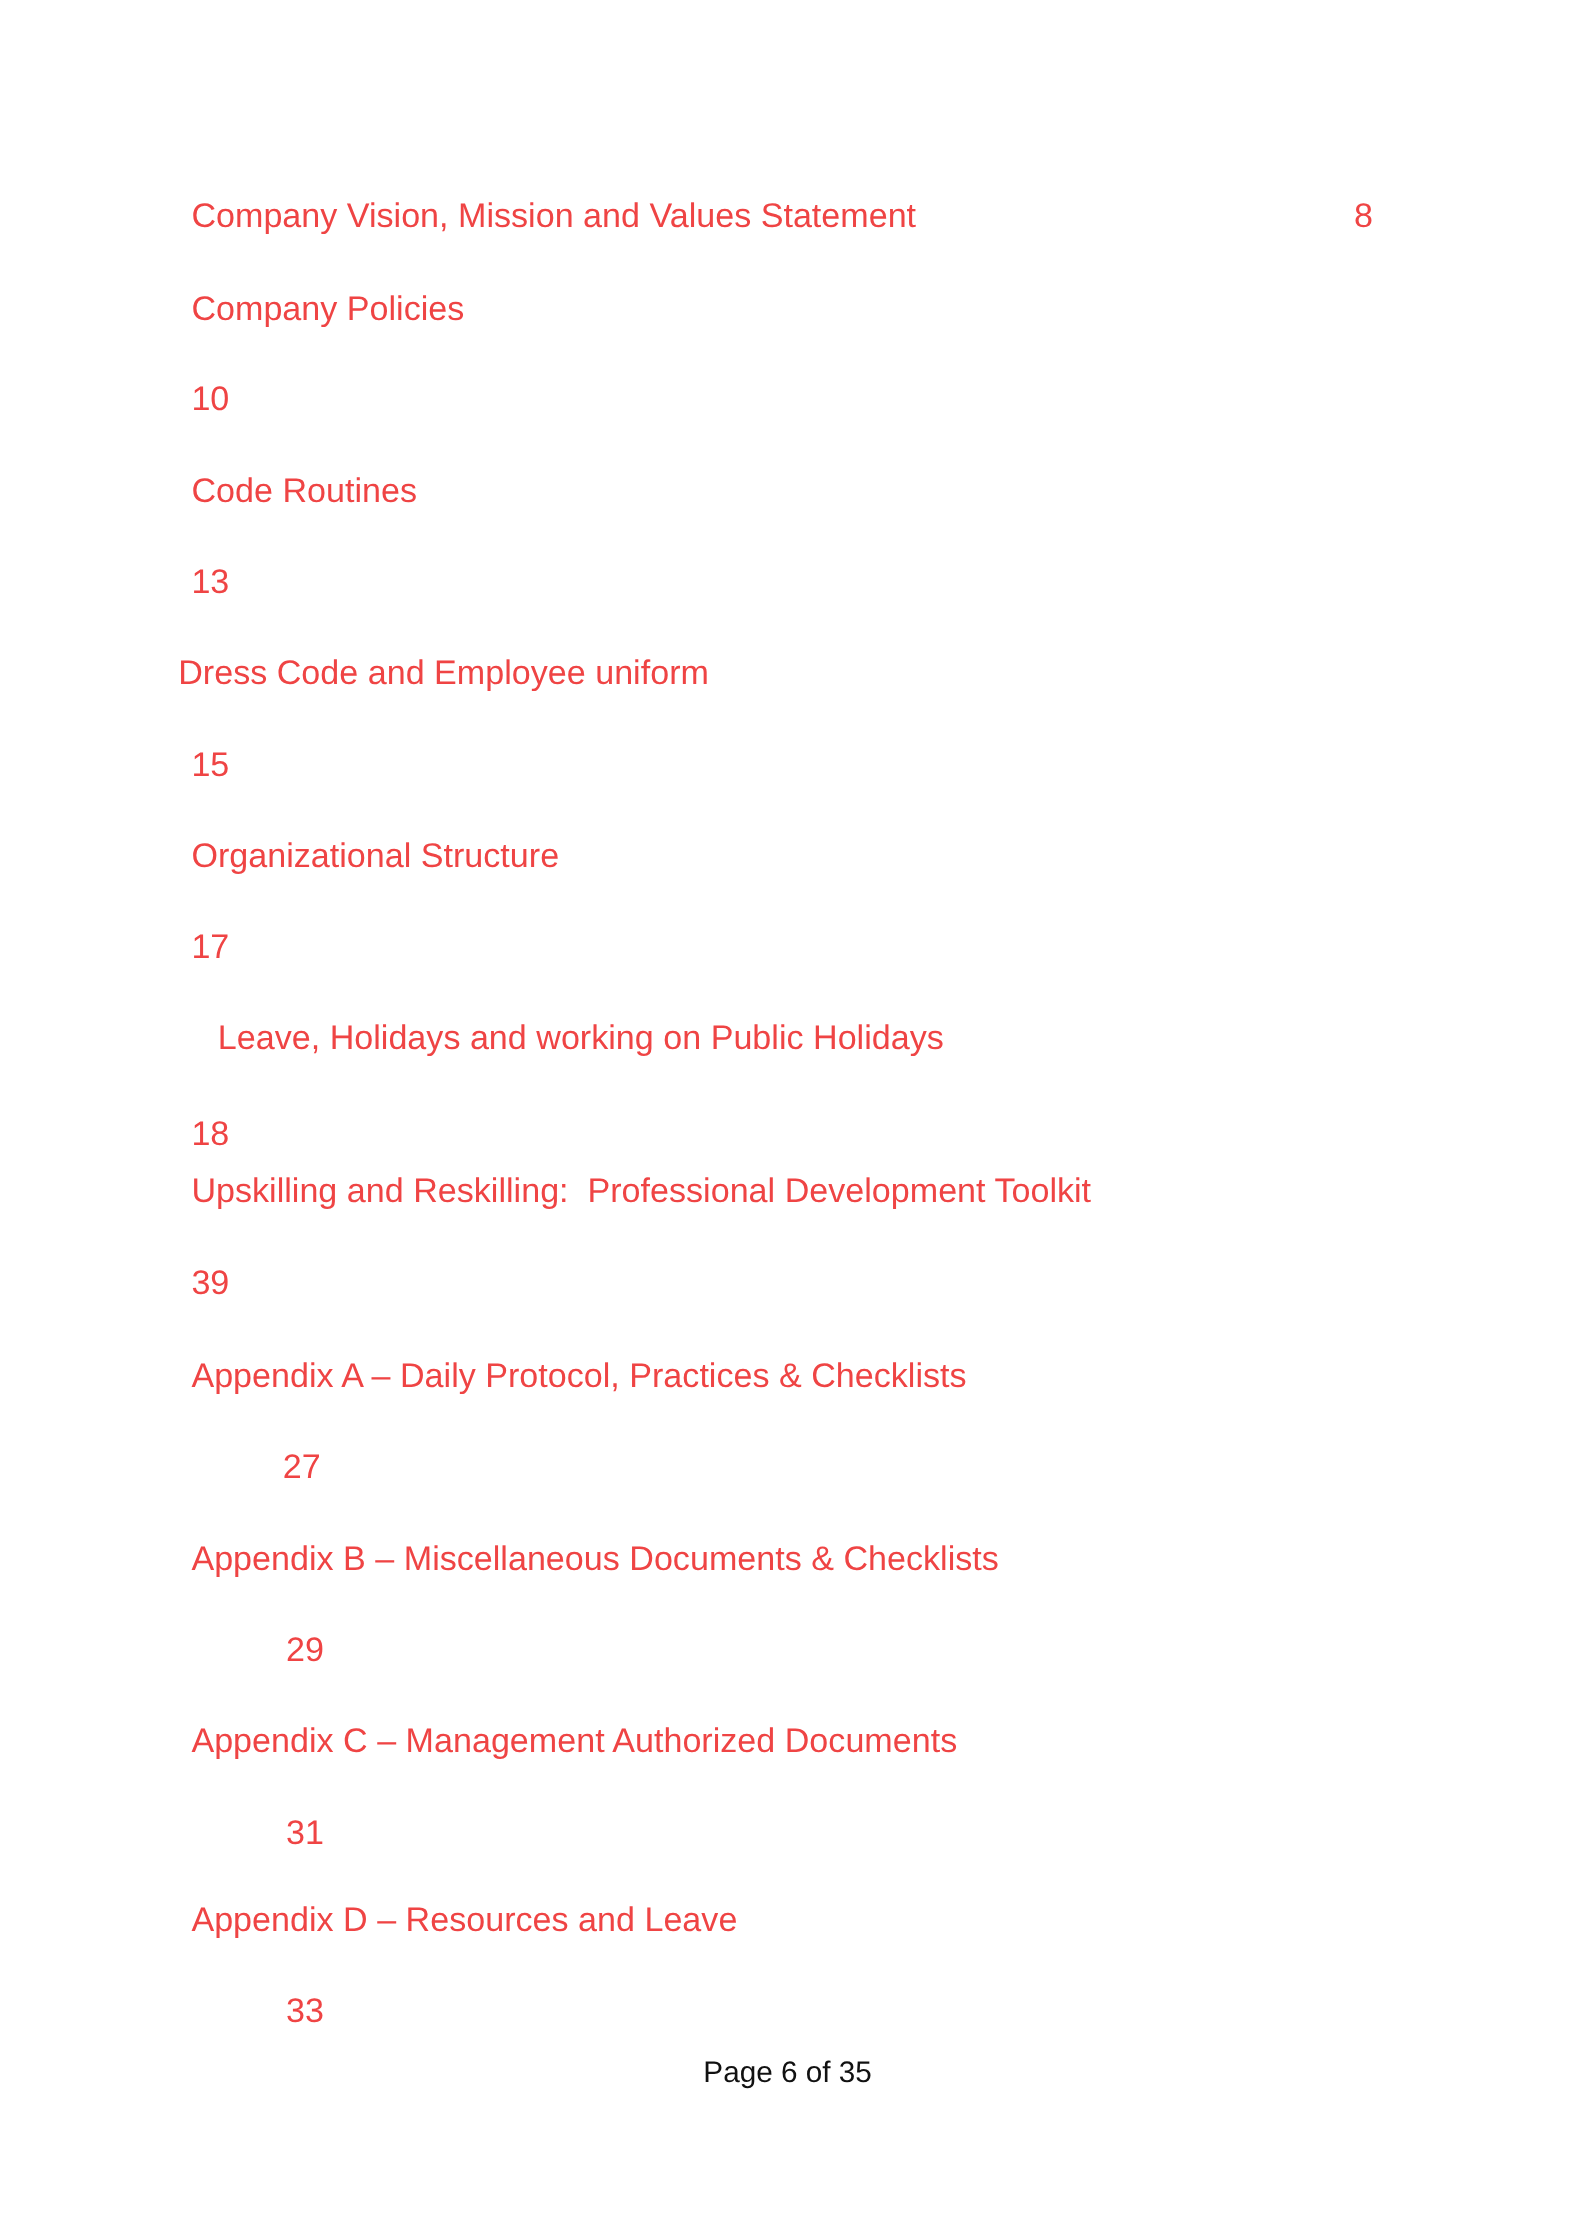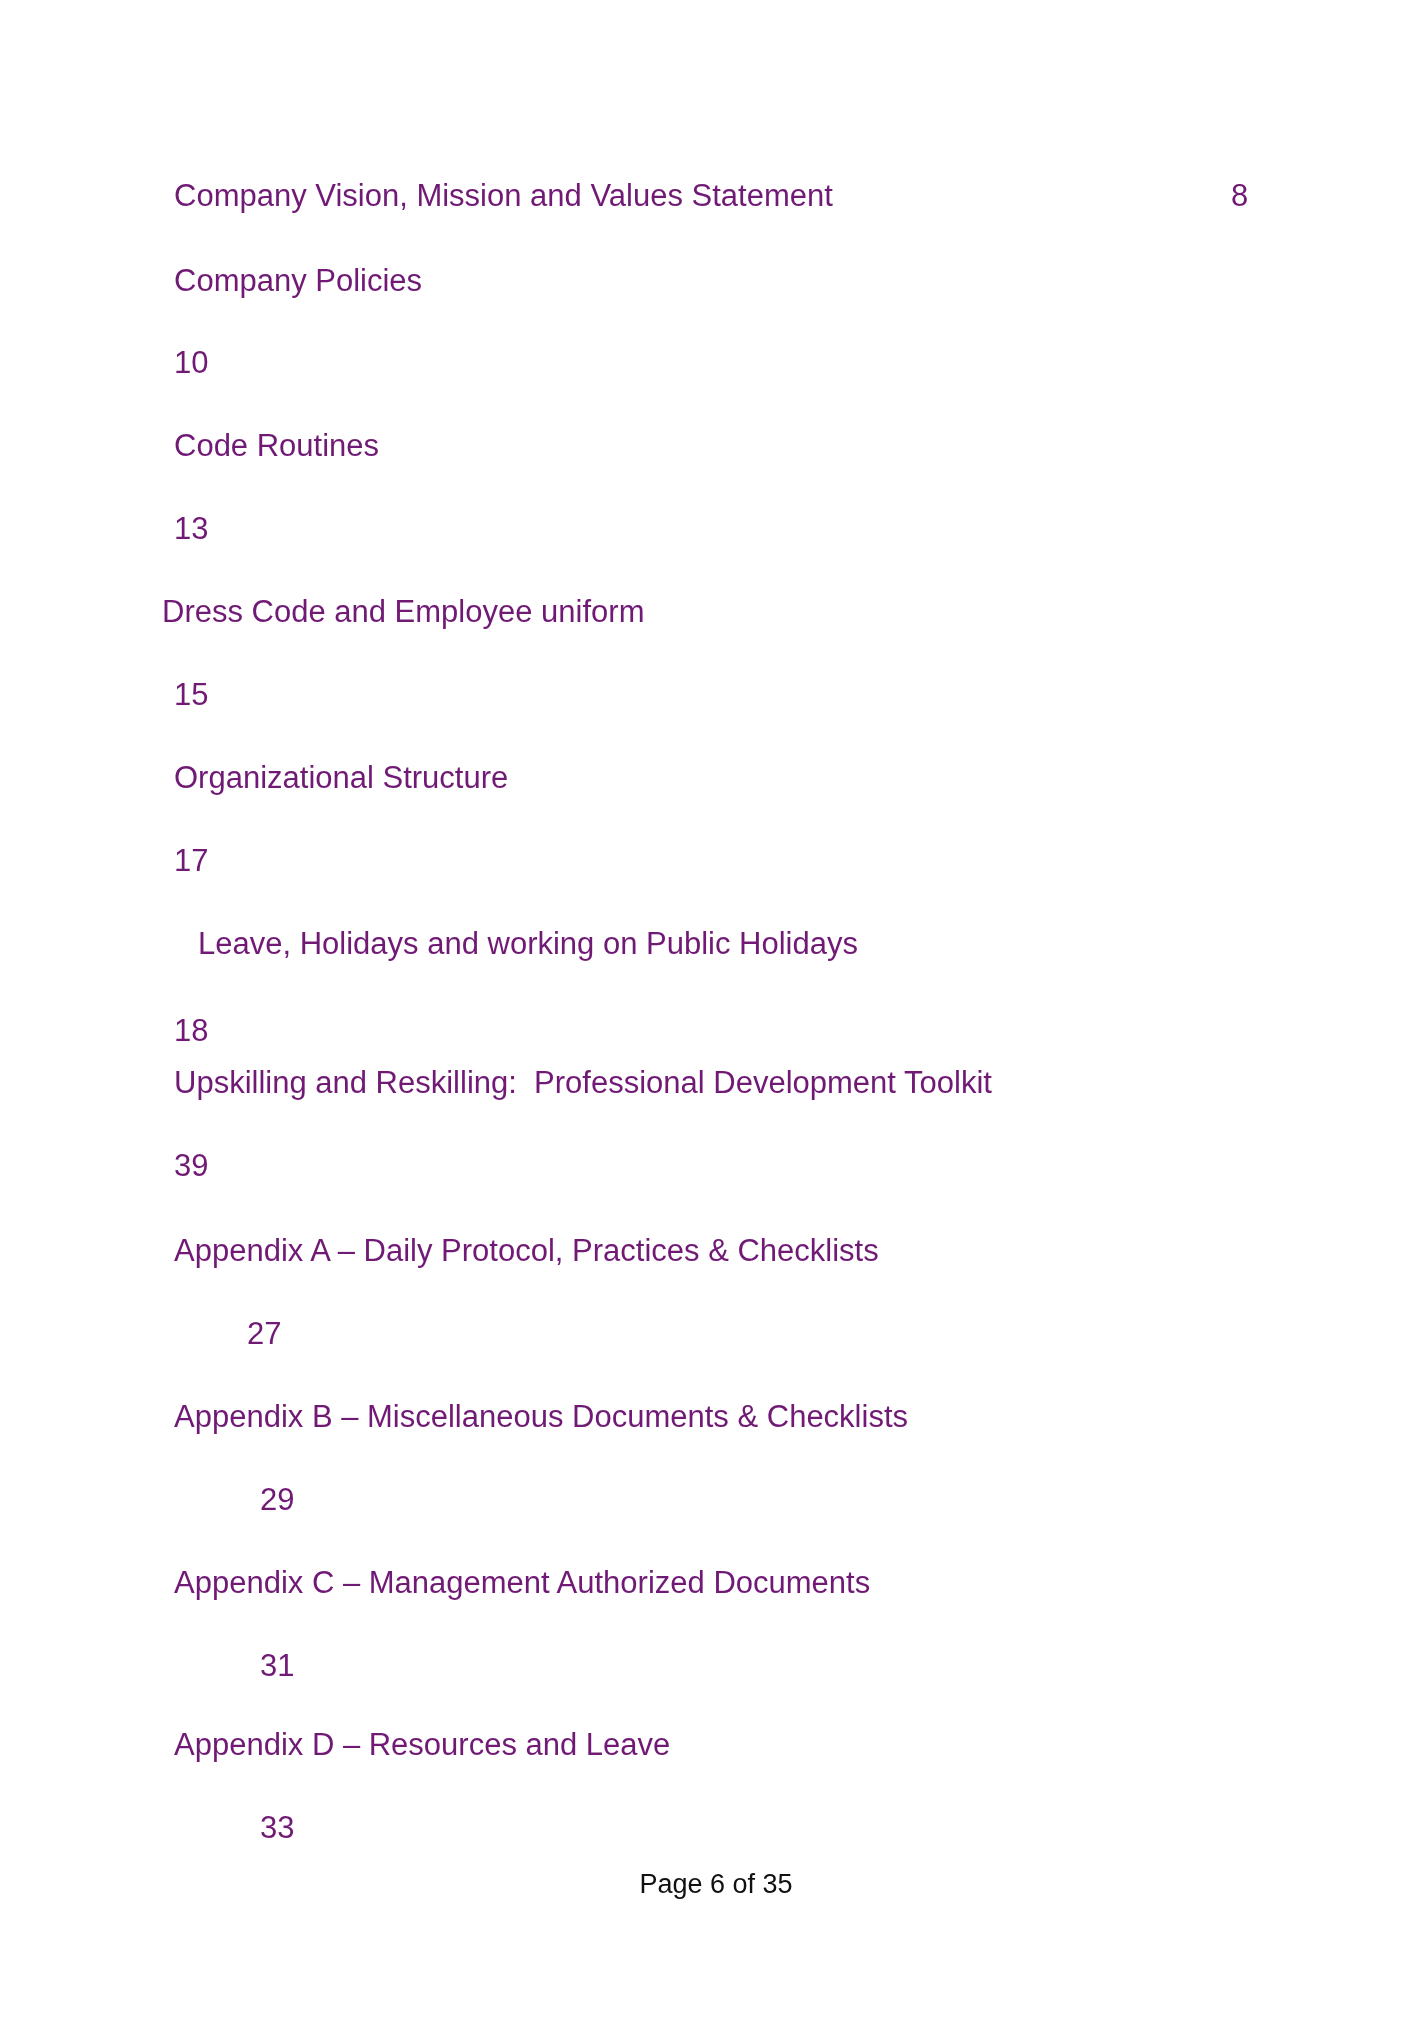--- a/index.html
+++ b/index.html
@@ -3,21 +3,21 @@
   <meta charset="utf-8">
   <style>
     html, body { margin: 0; padding: 0; background: #ffffff; }
     body { width: 1428px; height: 2028px; position: relative; overflow: hidden; }
     .page { position: absolute; left: 0; top: 0; width: 1428px; height: 2028px; background: #ffffff; }
     .line {
       position: absolute;
       font-family: "Liberation Sans", sans-serif;
       font-size: 31px;
       line-height: 31px;
-      color: #701a75;
+      color: #ef4444;
       white-space: pre;
       margin: 0;
     }
     .footer {
       position: absolute;
       left: 0; width: 1428px;
       text-align: center;
       font-family: "Liberation Sans", sans-serif;
       font-size: 27px;
       line-height: 27px;
@@ -45,21 +45,21 @@
   <div class="line" style="left:174px; top:762px;">Organizational Structure</div>
   <div class="line" style="left:174px; top:845px;">17</div>
 
   <div class="line" style="left:174px; top:928px;margin-left:24px;">Leave, Holidays and working on Public Holidays</div>
   <div class="line" style="left:174px; top:975px;margin-top:40px;">18</div>
 
   <div class="line" style="left:174px; top:1067px;">Upskilling and Reskilling:  Professional Development Toolkit</div>
   <div class="line" style="left:174px; top:1150px;">39</div>
 
   <div class="line" style="left:174px; top:1235px;">Appendix A – Daily Protocol, Practices &amp; Checklists</div>
-  <div class="line" style="left:247px; top:1318px;text-align:center;">27</div>
+  <div class="line" style="left:257px; top:1318px;text-align:center;">27</div>
 
   <div class="line" style="left:174px; top:1401px;">Appendix B – Miscellaneous Documents &amp; Checklists</div>
   <div class="line" style="left:260px; top:1484px;">29</div>
 
   <div class="line" style="left:174px; top:1567px;">Appendix C – Management Authorized Documents</div>
   <div class="line" style="left:260px; top:1650px;">31</div>
 
   <div class="line" style="left:174px; top:1729px;">Appendix D – Resources and Leave</div>
   <div class="line" style="left:260px; top:1812px;">33</div>
 

